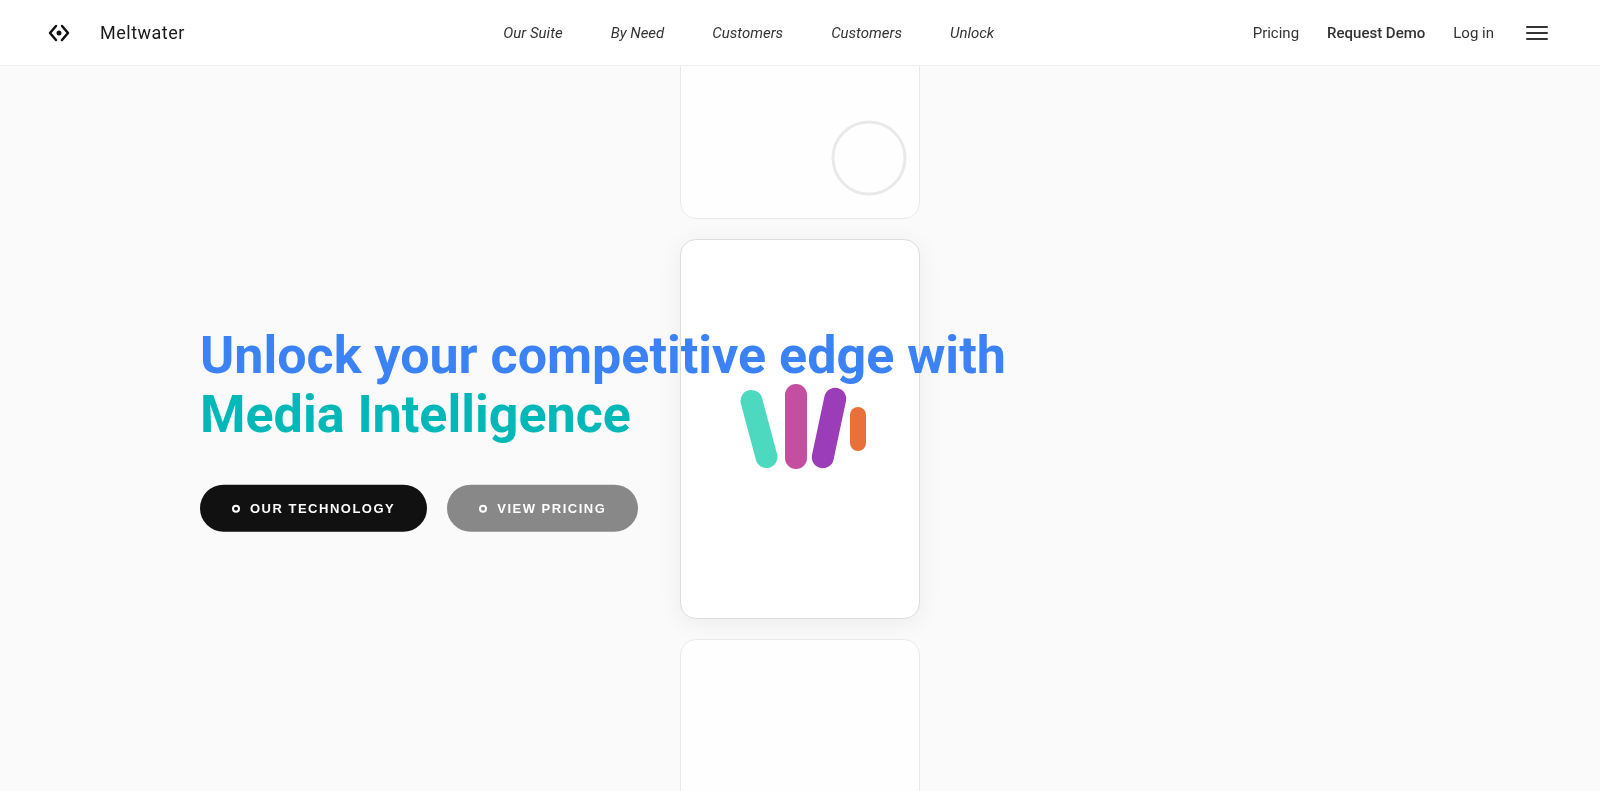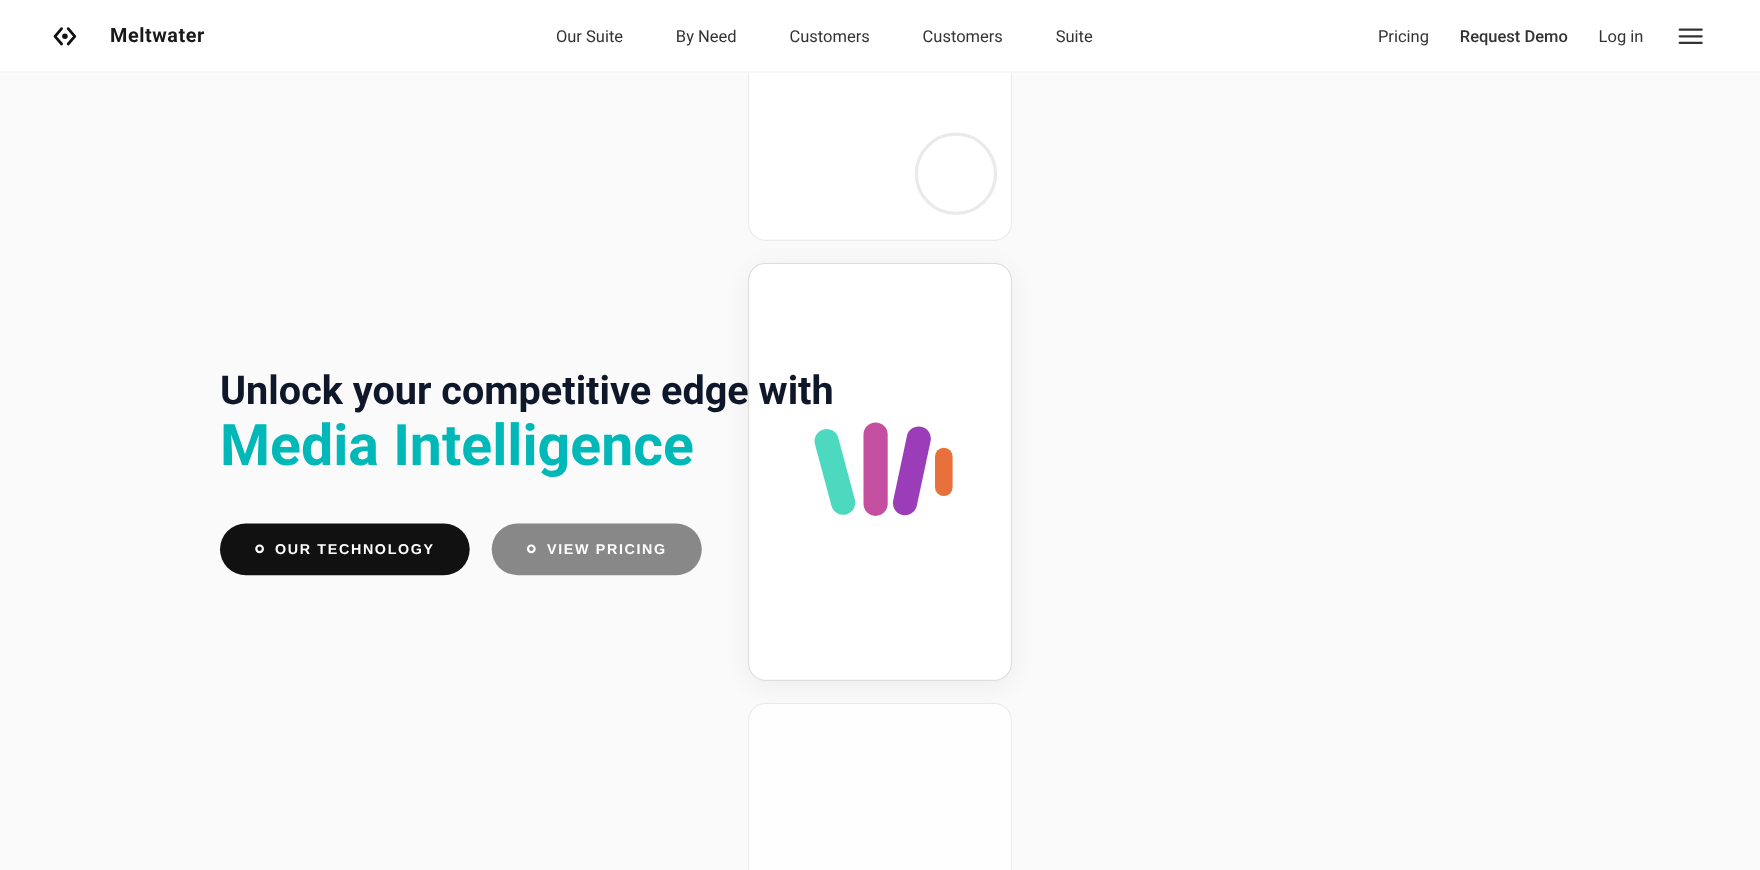--- a/index.html
+++ b/index.html
@@ -36,41 +36,42 @@
       gap: 2px;
     }
 
     .logo-icon svg {
       width: 44px;
       height: 22px;
     }
 
     .logo-text {
       font-size: 18px;
-      font-weight: 700;
+      font-weight: 400;
       color: #1a1a1a;
       letter-spacing: 0.5px;
     }
 
     nav.main-nav {
       display: flex;
       align-items: center;
       gap: 0;
       margin-left: 60px;
     }
 
     .nav-item {
       padding: 0 24px;
       height: 66px;
       display: flex;
       align-items: center;
       font-size: 15px;
       color: #333;
       cursor: pointer;
       text-decoration: none;
+      font-style: italic;
     }
 
     .header-right {
       display: flex;
       align-items: center;
       gap: 28px;
     }
 
     .header-link {
       font-size: 15px;
@@ -167,23 +168,23 @@
     
     .hero-content {
       position: absolute;
       left: 200px;
       top: 50%;
       transform: translateY(-50%);
       z-index: 5;
     }
 
     .hero-heading {
-      font-size: 36px;
+      font-size: 52px;
       font-weight: 700;
-      color: #0f172a;
+      color: #3b82f6;
       line-height: 1.15;
       max-width: 680px;
     }
 
     .hero-heading-colored {
       color: #00b8b8;
       font-size: 52px;
       font-weight: 700;
       line-height: 1.15;
     }
@@ -257,21 +258,21 @@
       </svg>
     </div>
     <span class="logo-text">Meltwater</span>
   </div>
 
   <nav class="main-nav">
     <a class="nav-item">Our Suite</a>
     <a class="nav-item">By Need</a>
     <a class="nav-item">Customers</a>
     <a class="nav-item">Customers</a>
-    <a class="nav-item">Suite</a>
+    <a class="nav-item">Unlock</a>
   </nav>
 
   <div class="header-right">
     <a class="header-link">Pricing</a>
     <a class="btn-request-demo header-link">Request Demo</a>
     <a class="header-link">Log in</a>
     <div class="hamburger-icon">
       <span></span>
       <span></span>
       <span></span>

